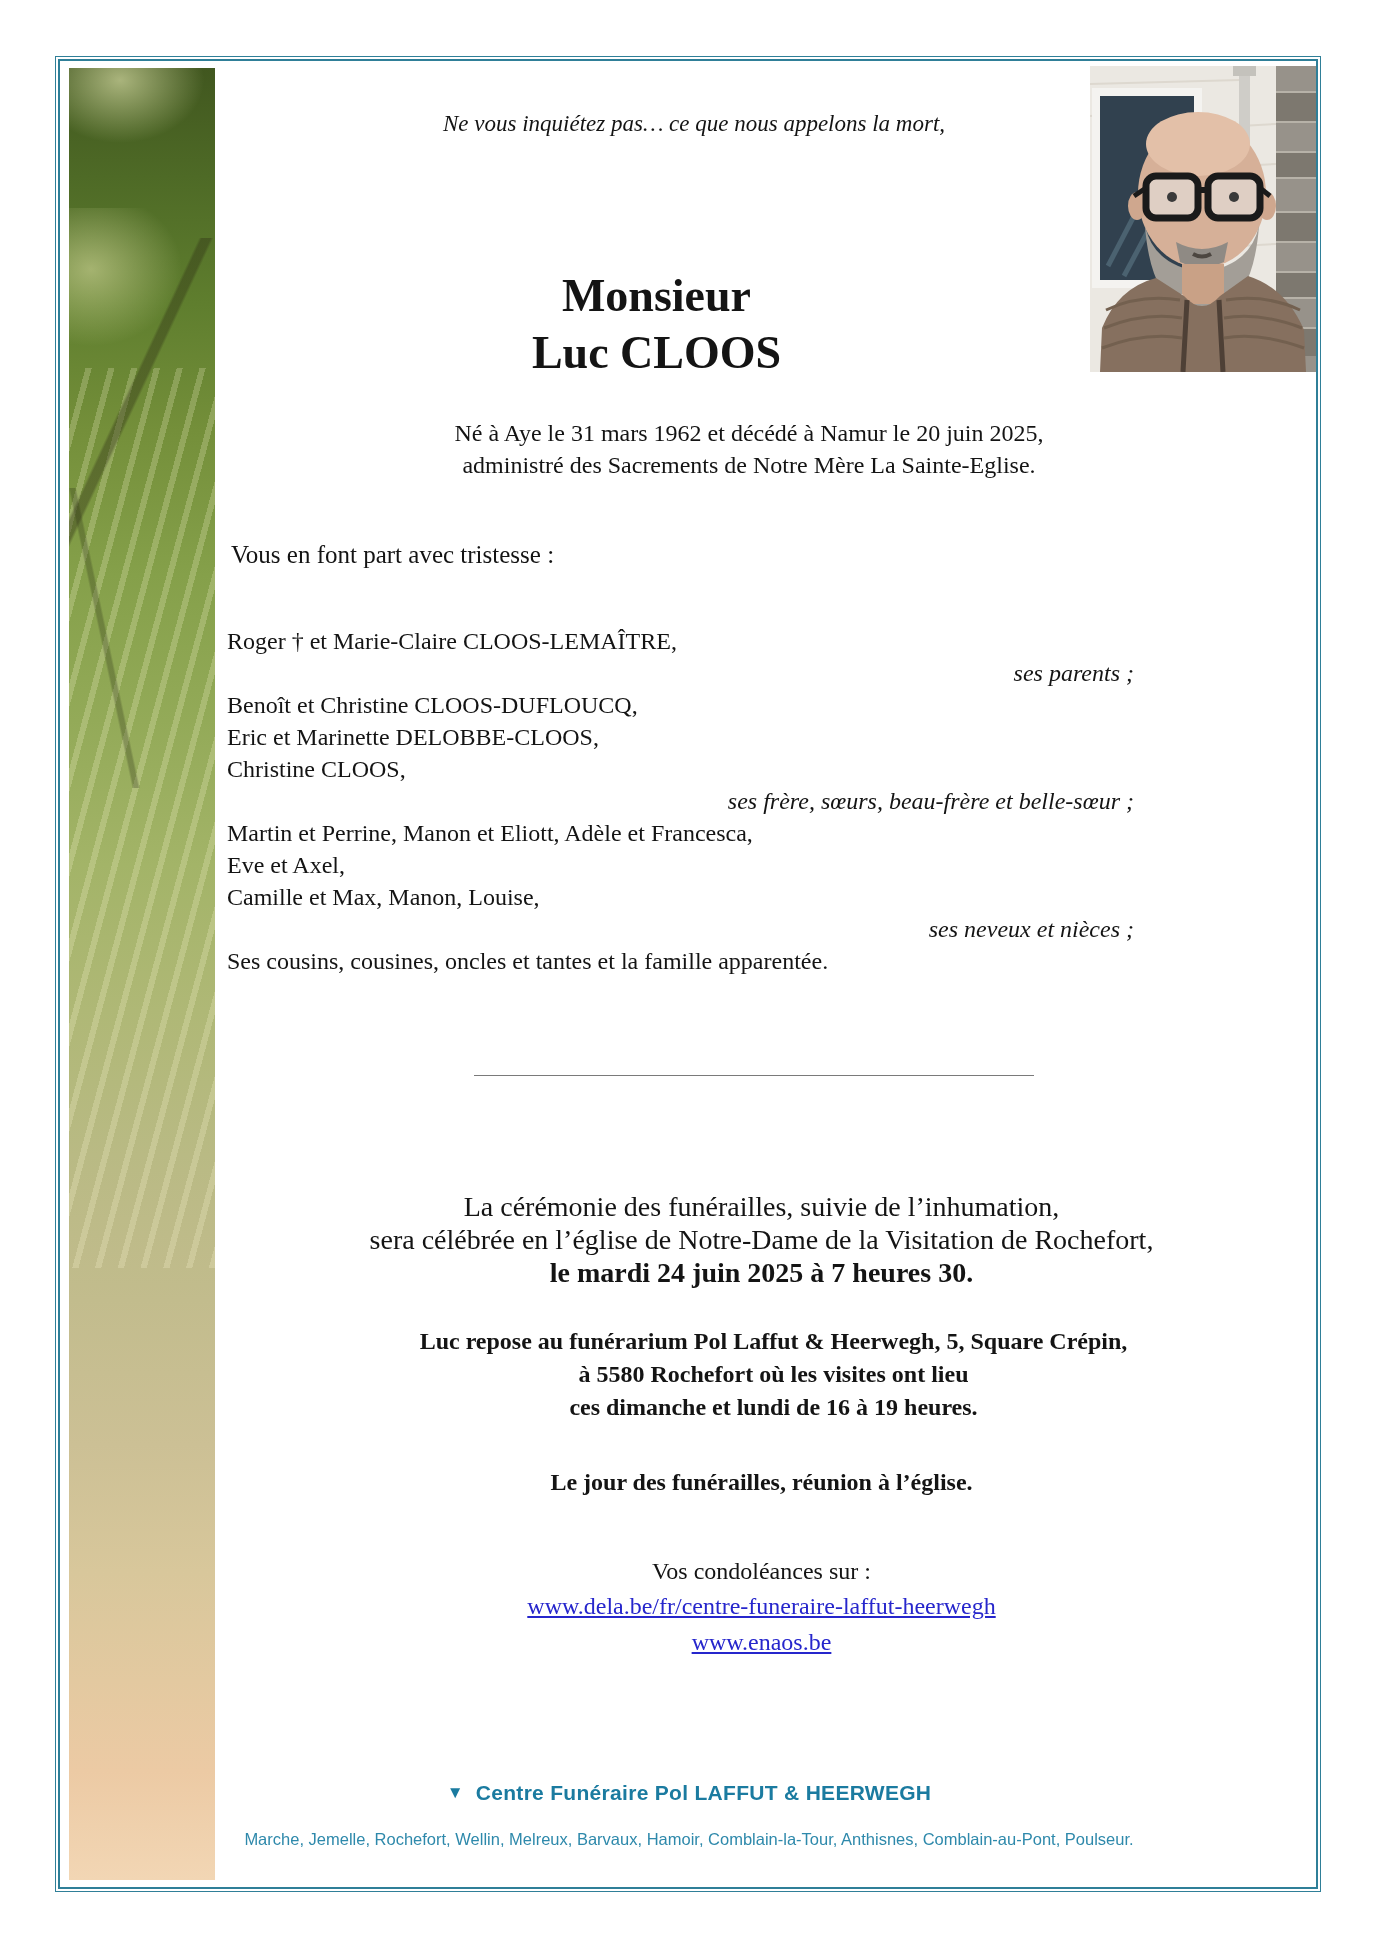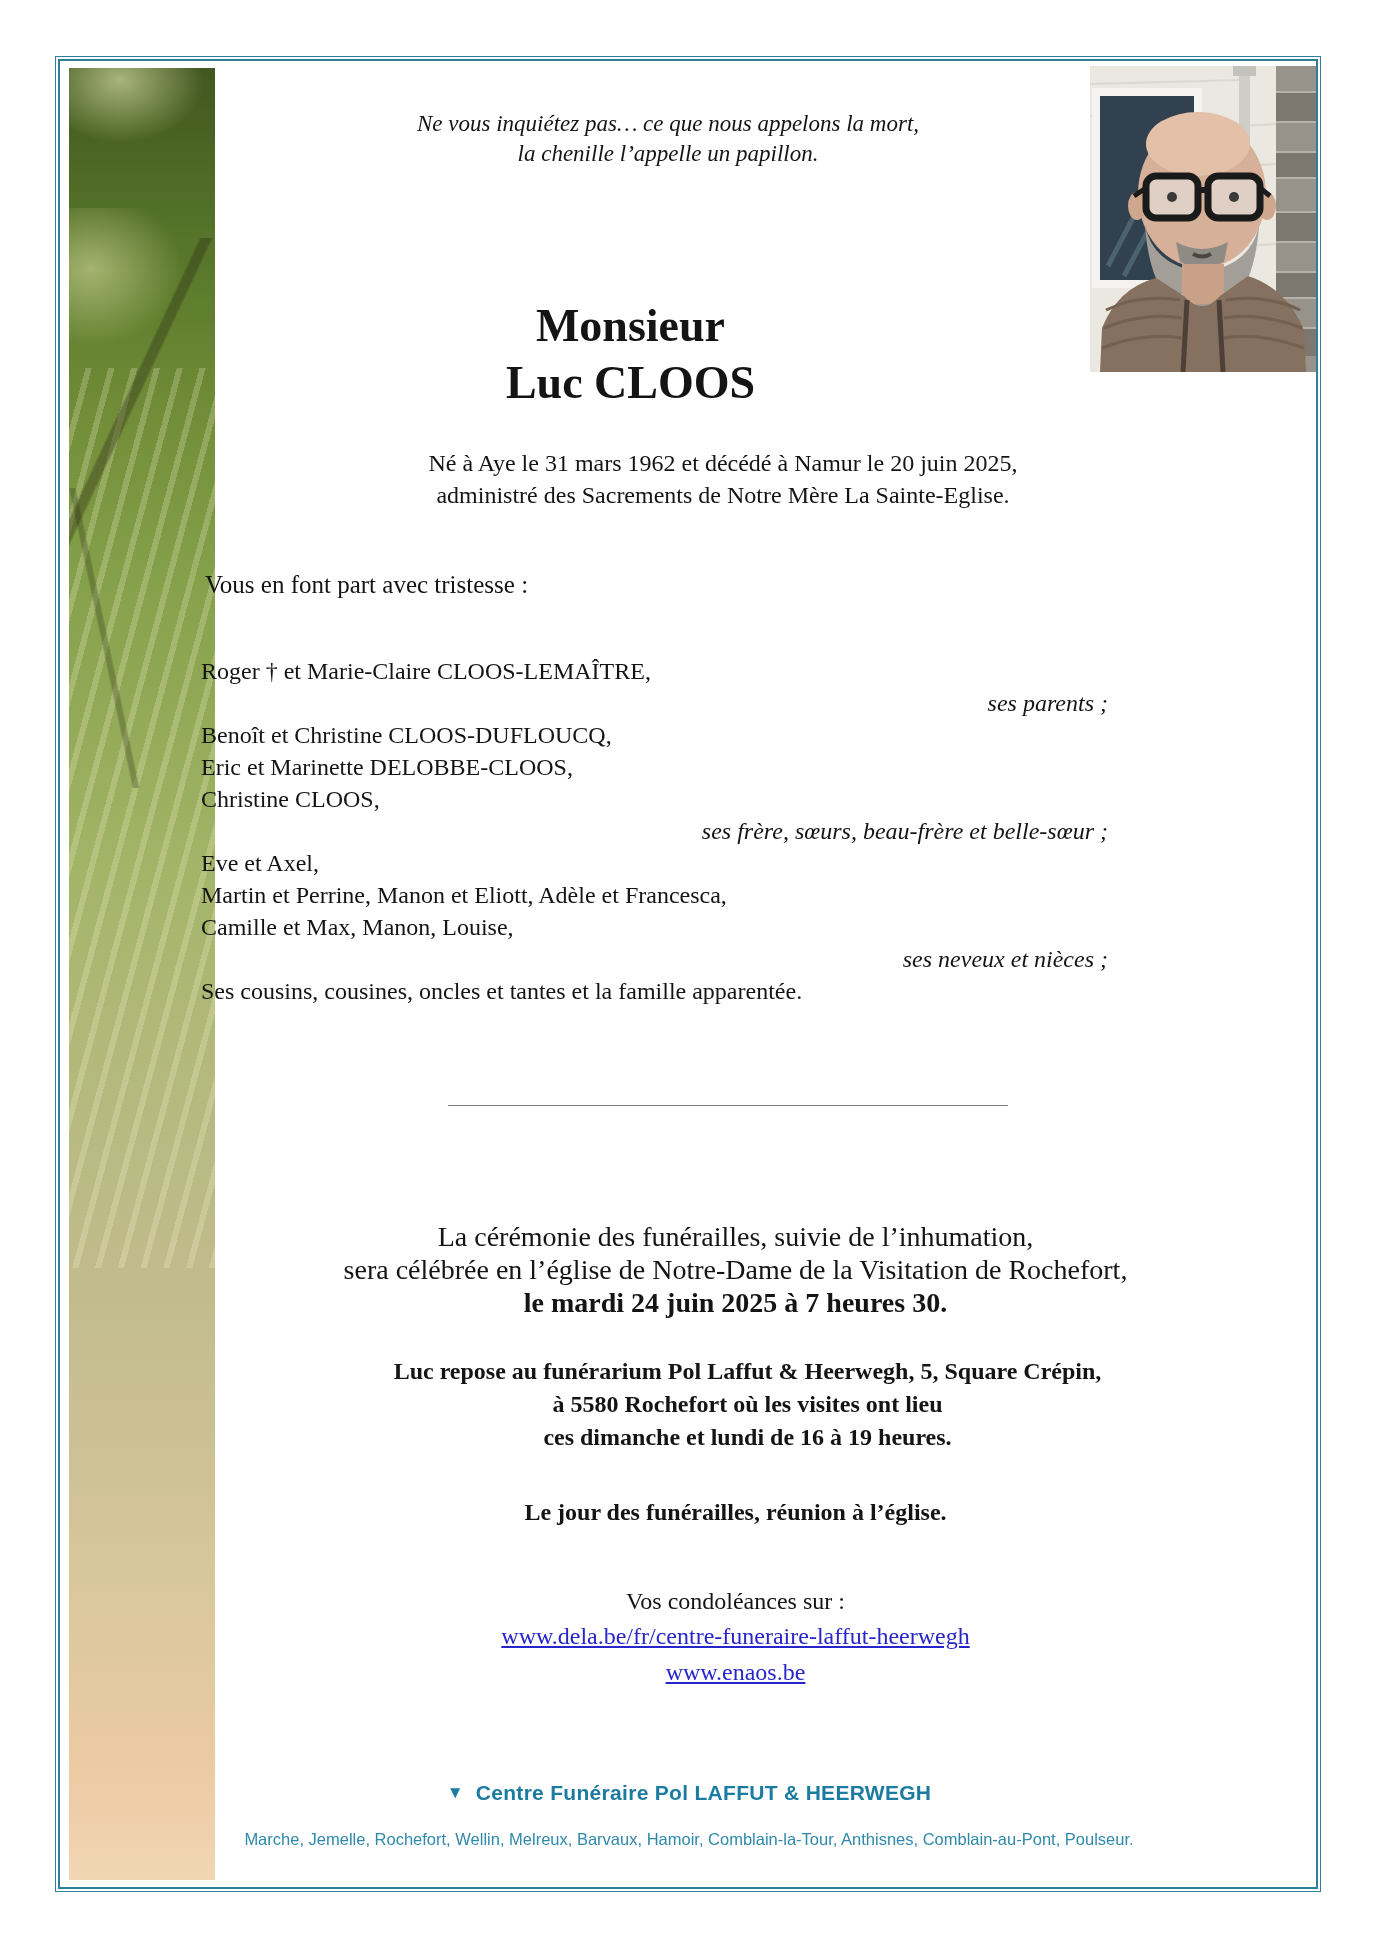--- a/index.html
+++ b/index.html
@@ -31,21 +31,21 @@
     background-size:146px 300px,146px 340px,146px 320px,146px 300px,146px 900px,146px 1812px;
     background-position:0 0,0 140px,0 170px,0 420px,0 300px,0 0;
   }
   
   .photo{
     position:absolute;left:1090px;top:66px;width:226px;height:306px;
     box-shadow:inset 0 0 16px 10px #ffffff;background:#ebe8e2;overflow:hidden;
   }
   .photo svg{display:block;}
   
-  .main{position:absolute;left:198px;top:57px;width:1105px;}
+  .main{position:absolute;left:224px;top:57px;width:1105px;}
   .quote{margin-top:52px;font-size:23px;line-height:30px;font-style:italic;
          text-align:center;padding-right:165px;}
   .title-block{margin-top:128px;text-align:center;padding-right:240px;
          font-size:46px;line-height:57px;font-weight:bold;}
   .intro{margin-top:36px;text-align:center;padding-right:55px;
          font-size:24px;line-height:32px;}
   .lead{margin-top:58px;padding-left:7px;font-size:25px;line-height:32px;}
   .family{margin-top:54px;font-size:24px;}
   .family .names{padding-left:3px;line-height:32px;}
   .family .relation{font-style:italic;text-align:right;padding-right:195px;line-height:32px;}
@@ -158,21 +158,20 @@
         <path d="M16 244 Q50 228 90 234"></path>
           <path d="M136 234 Q176 228 210 244"></path>
       </g>
     </svg>
   </div>
 
   <div class="main">
 
     <div class="quote">
       <div>Ne vous inquiétez pas… ce que nous appelons la mort,</div>
-      <div>la chenille l’appelle un papillon.</div>
     </div>
 
     <div class="title-block">
       <div>Monsieur</div>
       <div>Luc CLOOS</div>
     </div>
 
     <div class="intro">
       <div>Né à Aye le 31 mars 1962 et décédé à Namur le 20 juin 2025,</div>
       <div>administré des Sacrements de Notre Mère La Sainte-Eglise.</div>
@@ -180,22 +179,22 @@
 
     <div class="lead">Vous en font part avec tristesse :</div>
 
     <div class="family">
       <div class="names">Roger † et Marie-Claire CLOOS-LEMAÎTRE,</div>
       <div class="relation">ses parents ;</div>
       <div class="names">Benoît et Christine CLOOS-DUFLOUCQ,</div>
       <div class="names">Eric et Marinette DELOBBE-CLOOS,</div>
       <div class="names">Christine CLOOS,</div>
       <div class="relation">ses frère, sœurs, beau-frère et belle-sœur ;</div>
+      <div class="names">Martin et Perrine, Manon et Eliott, Adèle et Francesca,</div>
       <div class="names">Eve et Axel,</div>
-      <div class="names">Martin et Perrine, Manon et Eliott, Adèle et Francesca,</div>
       <div class="names">Camille et Max, Manon, Louise,</div>
       <div class="relation">ses neveux et nièces ;</div>
       <div class="names">Ses cousins, cousines, oncles et tantes et la famille apparentée.</div>
     </div>
 
     <div class="divider"></div>
 
     <div class="ceremony">
       <div>La cérémonie des funérailles, suivie de l’inhumation,</div>
       <div>sera célébrée en l’église de Notre-Dame de la Visitation de Rochefort,</div>

